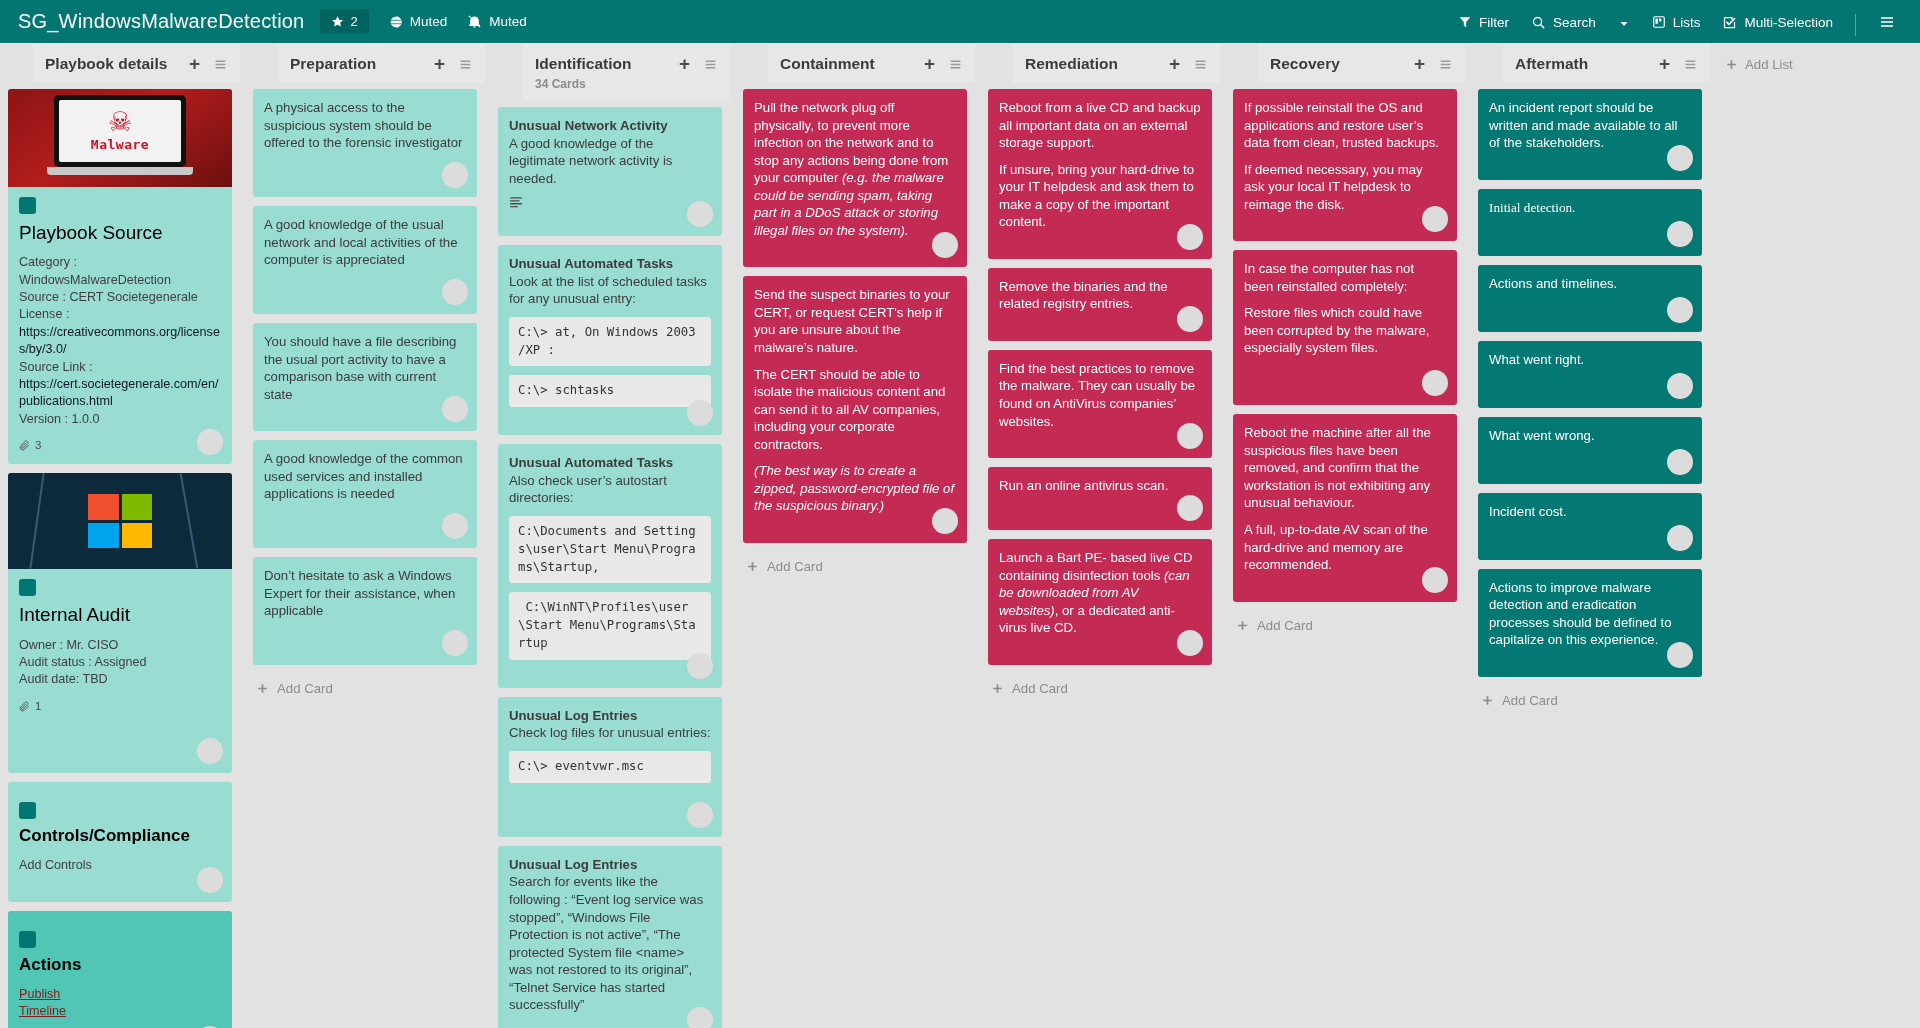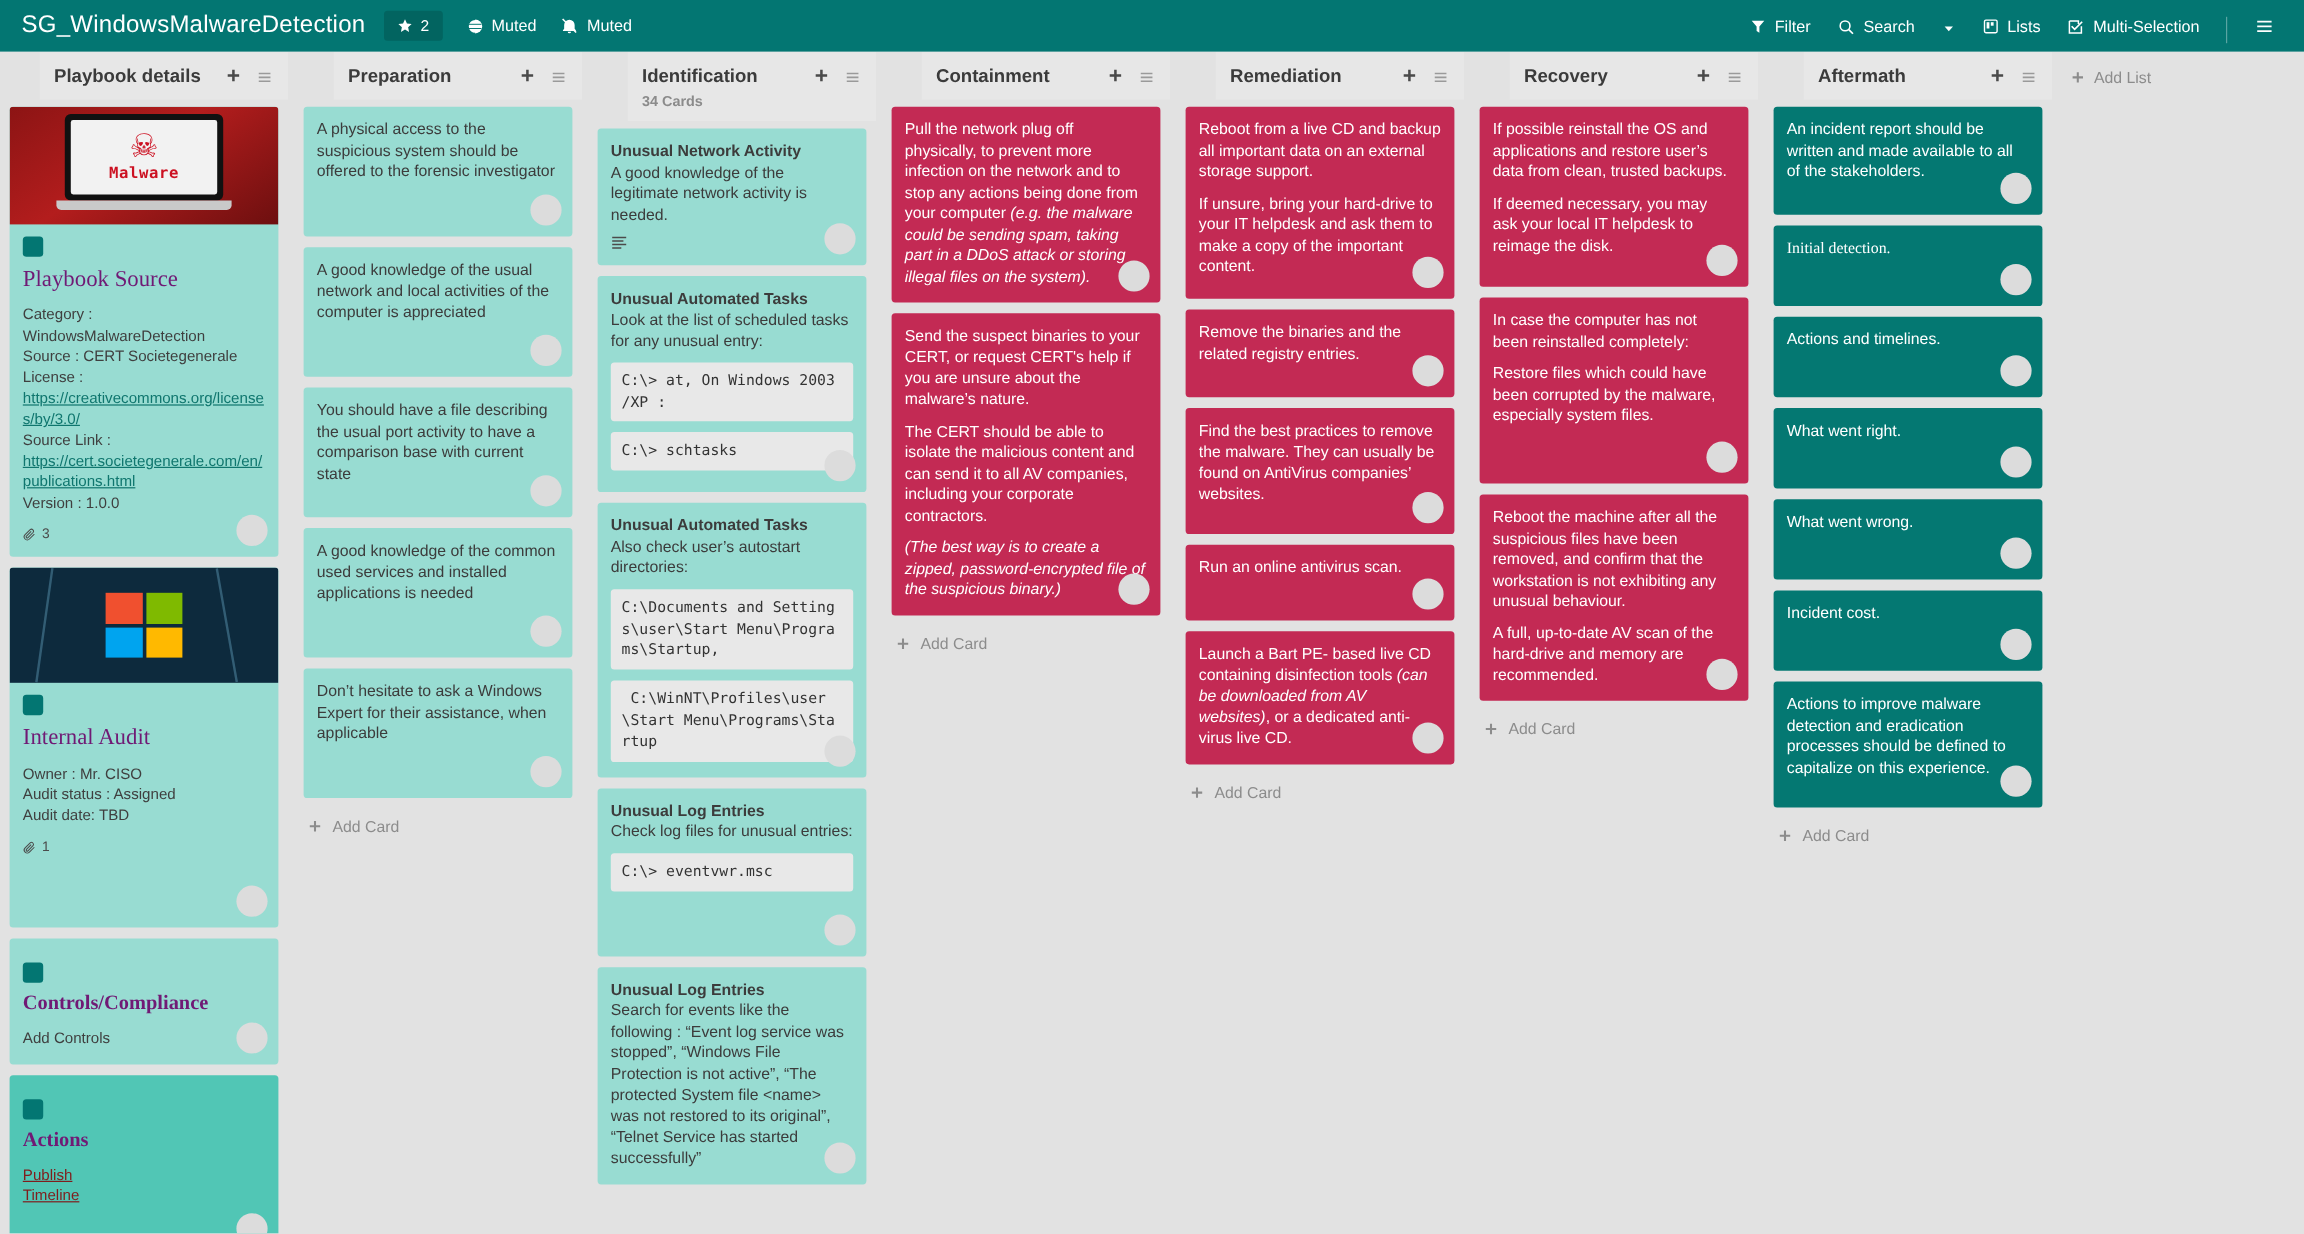--- a/index.html
+++ b/index.html
@@ -98,21 +98,21 @@
     padding: 6px 8px 8px 8px;
     overflow: hidden;
     background: transparent;
   }
 
   
   .card {
     border-radius: 3px;
     margin-bottom: 9px;
     position: relative;
-    padding: 10px 11px 13px 11px;
+    padding: 10px 11px 28px 11px;
     font-size: 13.2px;
     line-height: 1.33;
     min-height: 62px;
     overflow: hidden;
   }
   .card.teal-light { background: #98dcd2; color: #3c3c3c; }
   .card.teal-mid   { background: #51c6b5; color: #3c3c3c; }
   .card.crimson    { background: #c32a54; color: #ffffff; }
   .card.teal-dark  { background: #047872; color: #ffffff; }
   .card.with-cover { padding: 0 0 11px 0; }
@@ -136,28 +136,27 @@
   }
   .cover-inner { padding: 0 11px; }
 
   .color-chip {
     width: 17px; height: 17px; border-radius: 3px;
     background: #037672;
     margin: 10px 0 6px 0;
   }
   .card-head {
     font-size: 19px;
-    color: #701a75;
+    color: #000000;
     margin-bottom: 9px;
     font-weight: normal;
-    font-family: Liberation Serif, serif;
   }
   .card-head.bold { font-weight: bold; font-size: 17px; }
   .detail-line { font-size: 12.6px; line-height: 1.38; color: #3f3f3f; }
-  .lnk { color: #0f766e; text-decoration: underline; word-break: break-all; }
+  .lnk { color: #0f172a; word-break: break-all; }
   .lnk-plain { color: #7f1d1d; text-decoration: underline; }
 
   .code {
     background: #e8e8e8;
     border-radius: 3px;
     font-family: "DejaVu Sans Mono", monospace;
     font-size: 12.3px;
     line-height: 1.45;
     color: #333;
     padding: 7px 9px;

